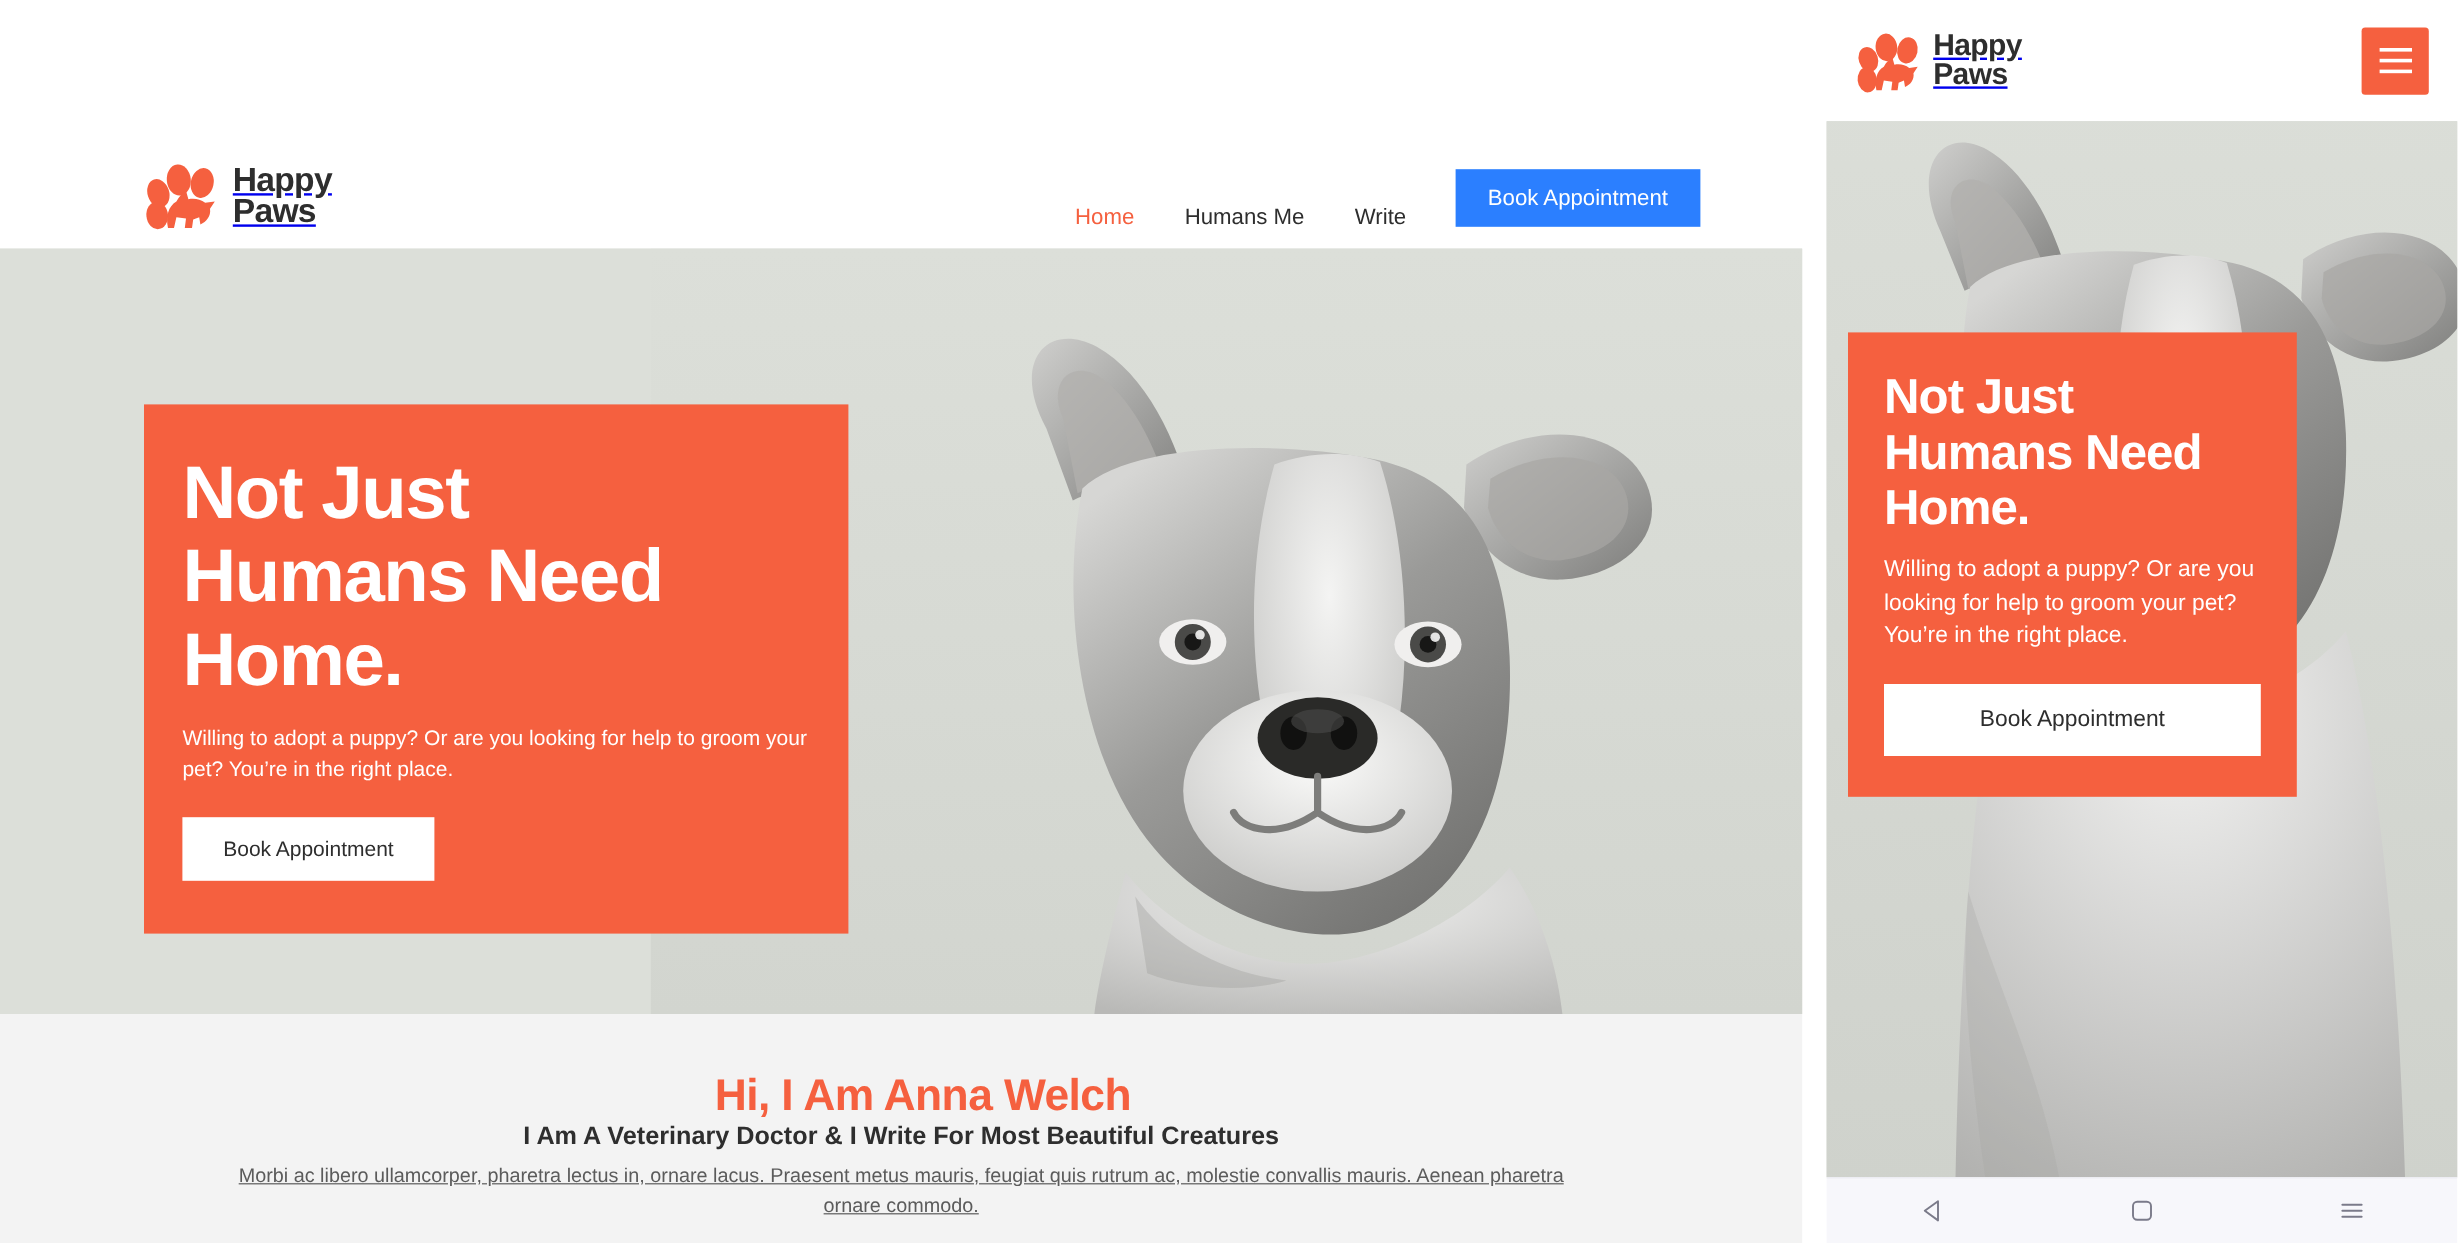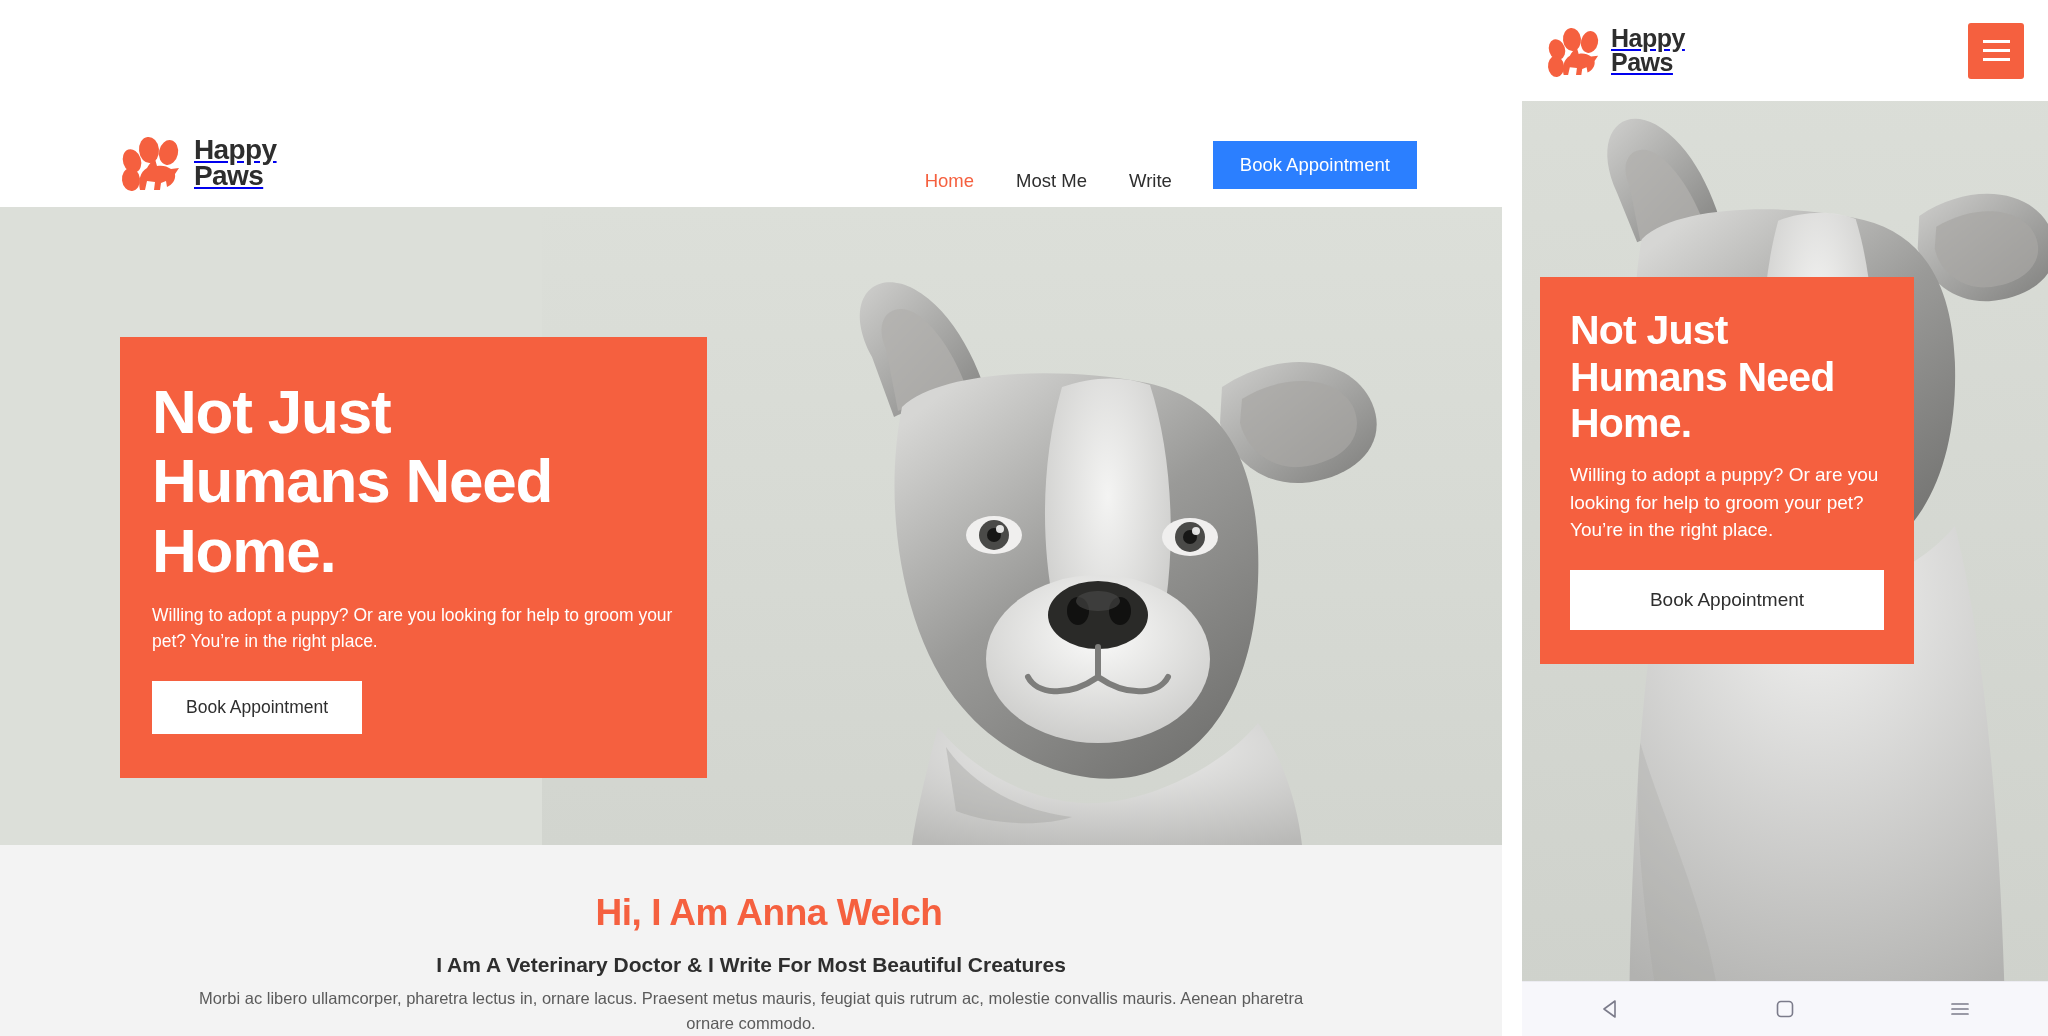--- a/index.html
+++ b/index.html
@@ -69,24 +69,25 @@
     background:#ffffff; color:#2e2e2e; font-size:17.5px; border:none;
     padding:16px 34px; cursor:pointer; font-family:inherit; display:inline-block;
   }
 
   
   .dk-about {
     position:absolute; left:0; top:845px; width:1502px; height:191px;
     background:#f3f3f3; text-align:center; padding-top:47px;
   }
   .about-h2 { color:#F5603F; font-size:37px; font-weight:bold; letter-spacing:-0.5px;padding-left:36px; }
-  .about-h3 { color:#2e2e2e; font-size:21px; font-weight:bold; margin-top:19px; }
+  .about-h3 { color:#2e2e2e; font-size:21px; font-weight:bold; margin-top:1px; }
   .about-p {
     color:#5b5b5b; font-size:16.5px; line-height:1.5; margin:9px auto 0;
     max-width:1140px;
+    text-decoration:underline;
   }
 
   
   #mobile {
     position:absolute; left:1522px; top:0; width:526px; height:1036px;
     background:#ffffff; overflow:hidden;
   }
   .mb-header {
     position:absolute; left:0; top:0; width:526px; height:101px;
     background:#ffffff; display:flex; align-items:center;
@@ -149,21 +150,21 @@
         </svg>
       </span>
       <span class="logo-words">
         <span>Happy</span><br>
         <span>Paws</span>
       </span>
     </a>
 
     <nav class="dk-nav">
       <a class="nav-link active" href="#">Home</a>
-      <a class="nav-link" href="#">Most Me</a>
+      <a class="nav-link" href="#">Humans Me</a>
       <a class="nav-link" href="#">Write</a>
       <button class="nav-cta">Book Appointment</button>
     </nav>
   </header>
 
   <section class="dk-hero">
     <div class="hero-photo">
       <svg width="1000" height="638" viewBox="0 0 1000 638" preserveAspectRatio="xMidYMax meet">
         <defs>
           <linearGradient id="bgG" x1="0" y1="0" x2="0" y2="1">

